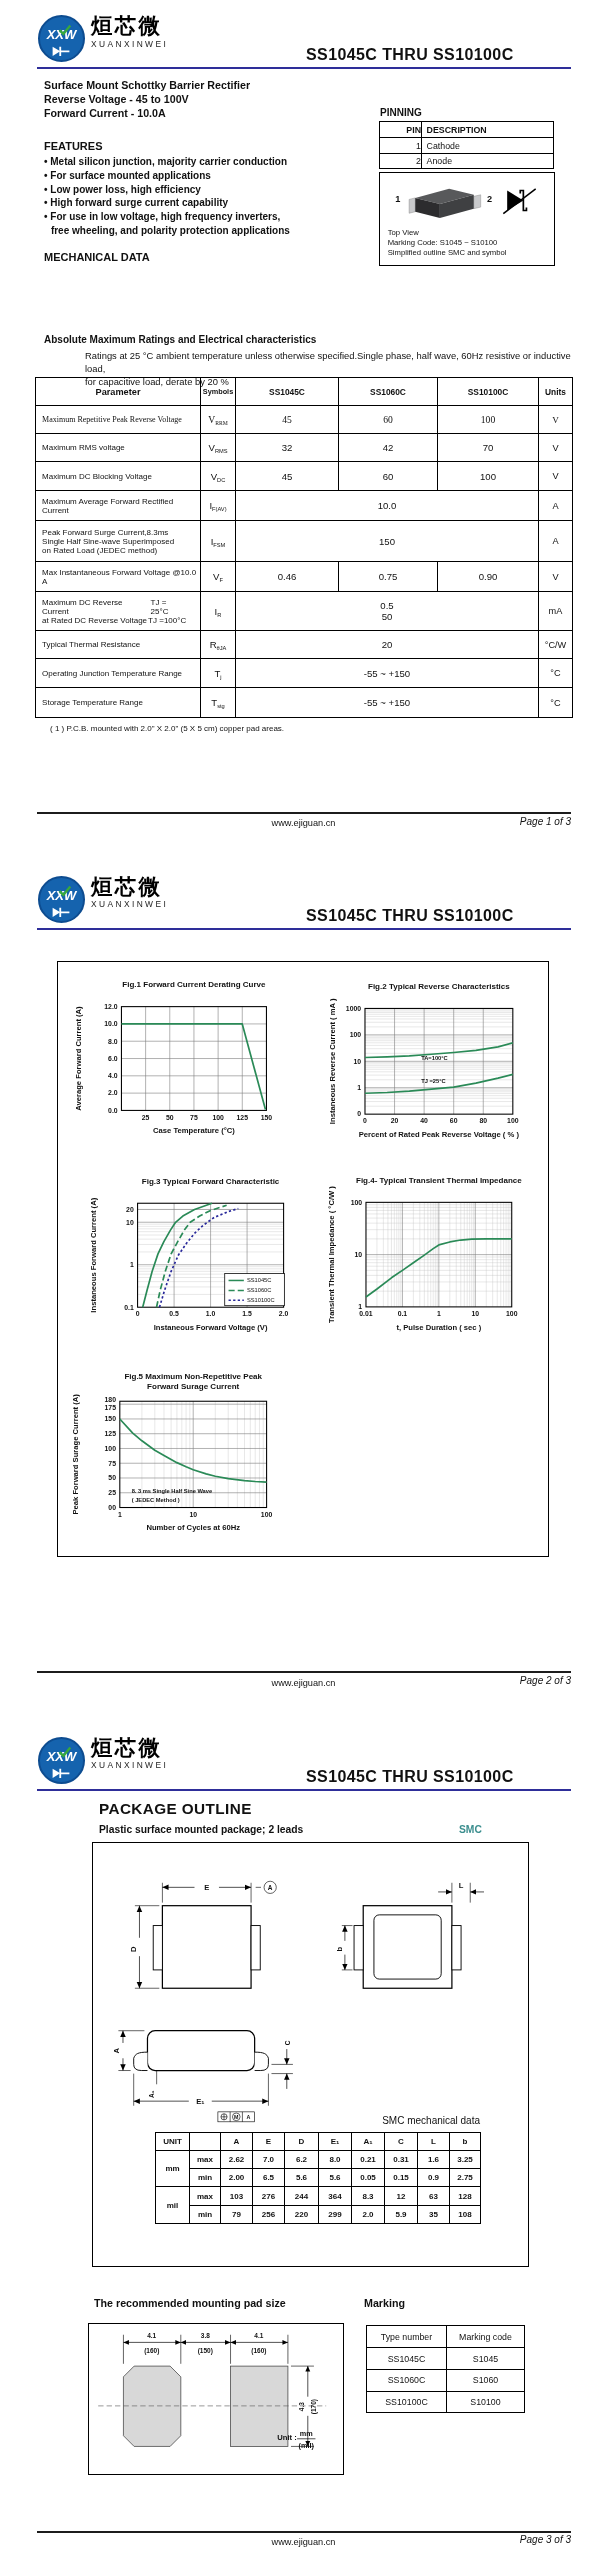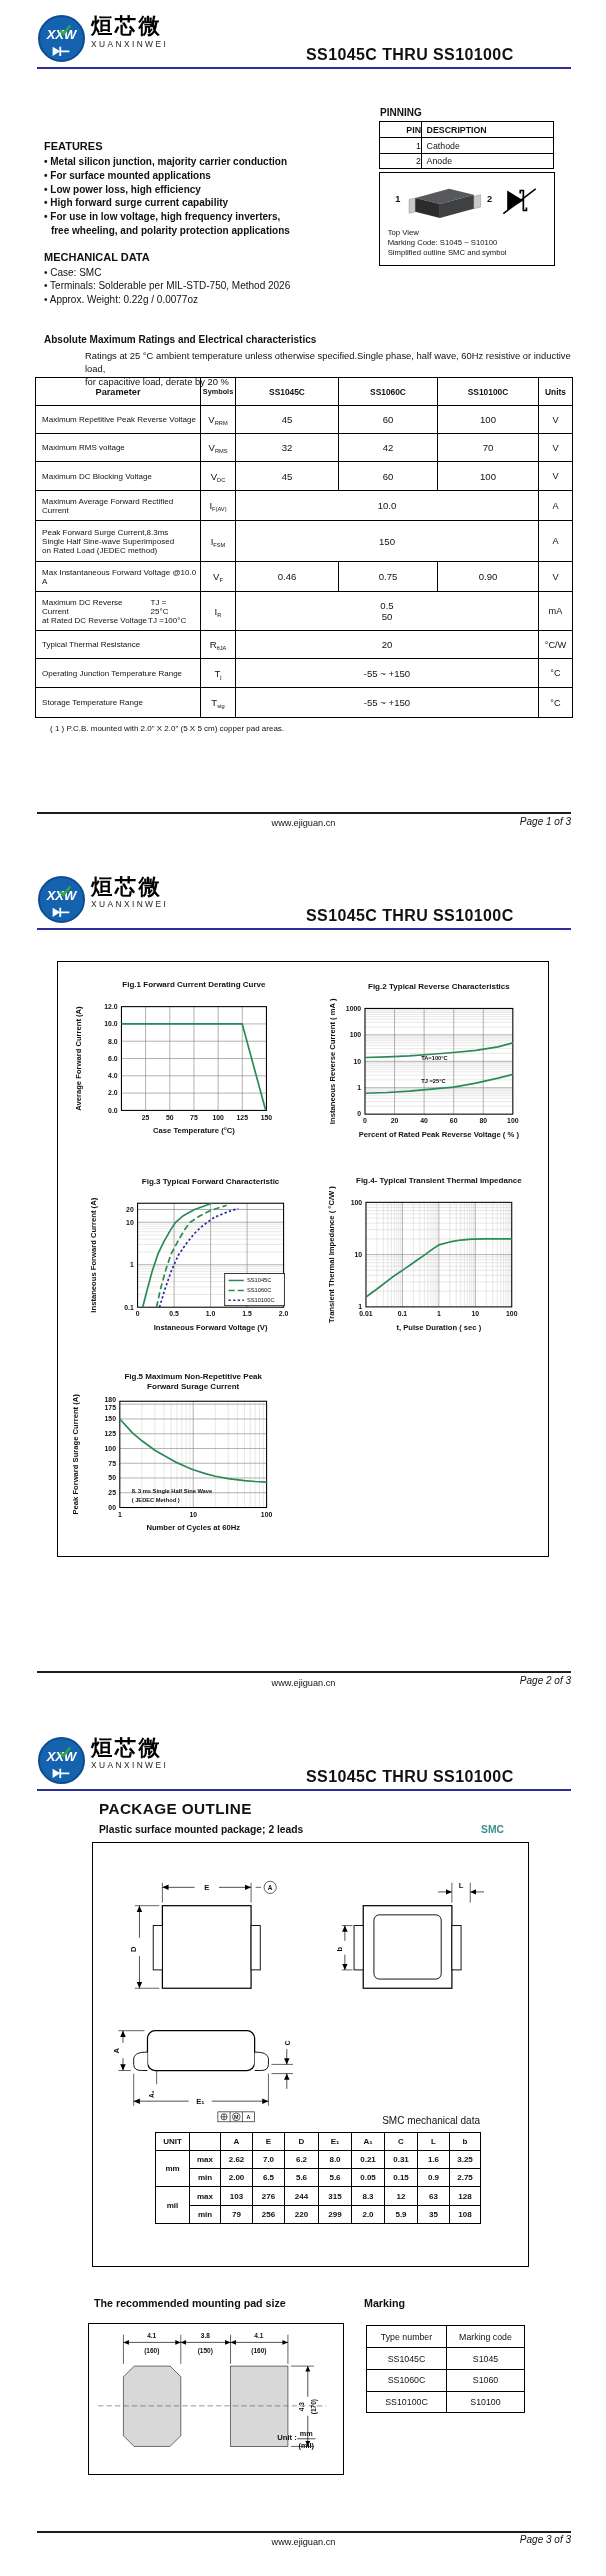--- a/index.html
+++ b/index.html
@@ -82,35 +82,35 @@
         </svg>
     </div>
     <div class="logo-right">
       <div class="logo-cn">烜芯微</div>
       <div class="logo-en">XUANXINWEI</div>
     </div>
   </div>
   <div class="abs doc-title" style="left:306px;top:46px;width:265px;">SS1045C  THRU  SS10100C</div>
   <div class="abs hdr-rule" style="left:37px;top:67px;width:534px;"></div>
 
+  <div class="abs" style="left:44px;top:79px;width:321px;" id="product-lines">
+      <div class="prod-line">Surface Mount Schottky Barrier Rectifier</div>
+      <div class="prod-line">Reverse Voltage - 45 to 100V</div>
+      <div class="prod-line">Forward Current - 10.0A</div>
+    </div>
   <div class="abs sec-head" style="left:44px;top:140px;">FEATURES</div>
   <div class="abs" style="left:44px;top:155px;width:329px;" id="features-list">
       <div class="feat-item">• Metal silicon junction, majority carrier conduction</div>
       <div class="feat-item">• For surface mounted applications</div>
       <div class="feat-item">• Low power loss, high efficiency</div>
       <div class="feat-item">• High forward surge current capability</div>
       <div class="feat-item">• For use in low voltage, high frequency inverters,</div>
       <div class="feat-item cont">free wheeling, and polarity protection applications</div>
     </div>
   <div class="abs sec-head" style="left:44px;top:251px;">MECHANICAL DATA</div>
-  <div class="abs" style="left:44px;top:266px;width:329px;" id="mech-list">
-      <div class="mech-item">• Case: SMC</div>
-      <div class="mech-item">• Terminals: Solderable per MIL-STD-750, Method 2026</div>
-      <div class="mech-item">• Approx. Weight:  0.22g / 0.0077oz</div>
-    </div>
 
   <div class="abs b" style="left:380px;top:107px;font-size:10px;">PINNING</div>
   <table class="abs" id="pinning-table" style="left:379px;top:121px;">
       <colgroup>
         <col style="width:42px">
         <col style="width:132px">
       </colgroup>
       <tbody id="pinning-tbody">
         <tr class="pin-head">
           <td class="pin">PIN</td>
@@ -165,21 +165,21 @@
       </colgroup>
     <tbody id="ratings-tbody">
         <tr style="height: 28px;">
           <th style="font-size: 9.2px;">Parameter</th>
           <th style="font-size: 7.3px;">Symbols</th>
           <th>SS1045C</th>
           <th>SS1060C</th>
           <th>SS10100C</th>
           <th>Units</th>
         </tr>
-        <tr style="height: 28px;">
+        <tr style="height: 28px; font-family: Liberation Serif, serif;">
           <td class="param">Maximum Repetitive Peak Reverse Voltage</td>
           <td class="sym"><span>V</span><span class="sym-sub">RRM</span></td>
           <td class="val">45</td>
           <td class="val">60</td>
           <td class="val">100</td>
           <td class="unit">V</td>
         </tr>
         <tr style="height: 28px;">
           <td class="param">Maximum RMS voltage</td>
           <td class="sym"><span>V</span><span class="sym-sub">RMS</span></td>
@@ -556,21 +556,21 @@
     <div class="logo-right">
       <div class="logo-cn">烜芯微</div>
       <div class="logo-en">XUANXINWEI</div>
     </div>
   </div>
   <div class="abs doc-title" style="left:306px;top:1768px;width:265px;">SS1045C  THRU  SS10100C</div>
   <div class="abs hdr-rule" style="left:37px;top:1789px;width:534px;"></div>
 
   <div class="abs b" style="left:99px;top:1800px;font-size:15.3px;letter-spacing:0.4px;">PACKAGE  OUTLINE</div>
   <div class="abs b" style="left:99px;top:1824px;font-size:10.3px;">Plastic surface mounted package; 2 leads</div>
-  <div class="abs b teal" style="left:459px;top:1824px;width:67px;text-align:center;font-size:10.3px;">SMC</div>
+  <div class="abs b teal" style="left:459px;top:1824px;width:67px;text-align:left;font-size:10.3px;">SMC</div>
 
   <div class="abs outline-big-box" style="left:92px;top:1842px;width:435px;height:423px;"></div>
 
   <svg class="abs" style="left:115px;top:1875px;" width="172" height="134" viewBox="0 0 225 175">
     <defs>
         <marker id="arF" viewBox="0 0 10 10" refX="9" refY="5" markerWidth="9" markerHeight="9" orient="auto-start-reverse" markerUnits="userSpaceOnUse">
           <path d="M0,1 L9,5 L0,9 z" fill="#000"></path>
         </marker>
       </defs>
     <line class="thin" x1="62" y1="10" x2="62" y2="36"></line>
@@ -699,21 +699,21 @@
           <td>0.15</td>
           <td>0.9</td>
           <td>2.75</td>
         </tr>
         <tr style="height: 18.4px;">
           <td rowspan="2">mil</td>
           <td>max</td>
           <td>103</td>
           <td>276</td>
           <td>244</td>
-          <td>315</td>
+          <td>364</td>
           <td>8.3</td>
           <td>12</td>
           <td>63</td>
           <td>128</td>
         </tr>
         <tr style="height: 18.4px;">
           <td>min</td>
           <td>79</td>
           <td>256</td>
           <td>220</td>

